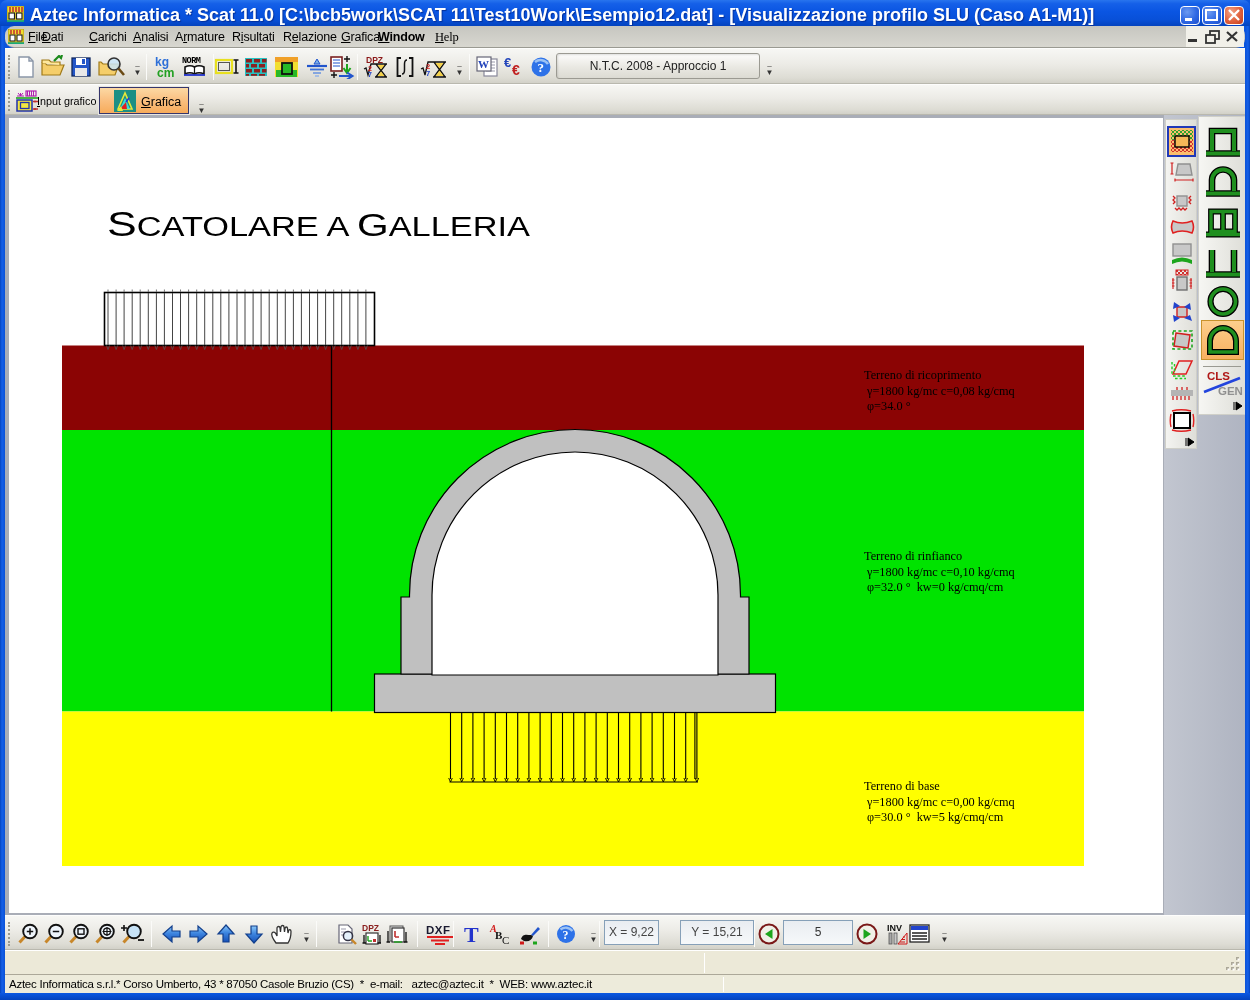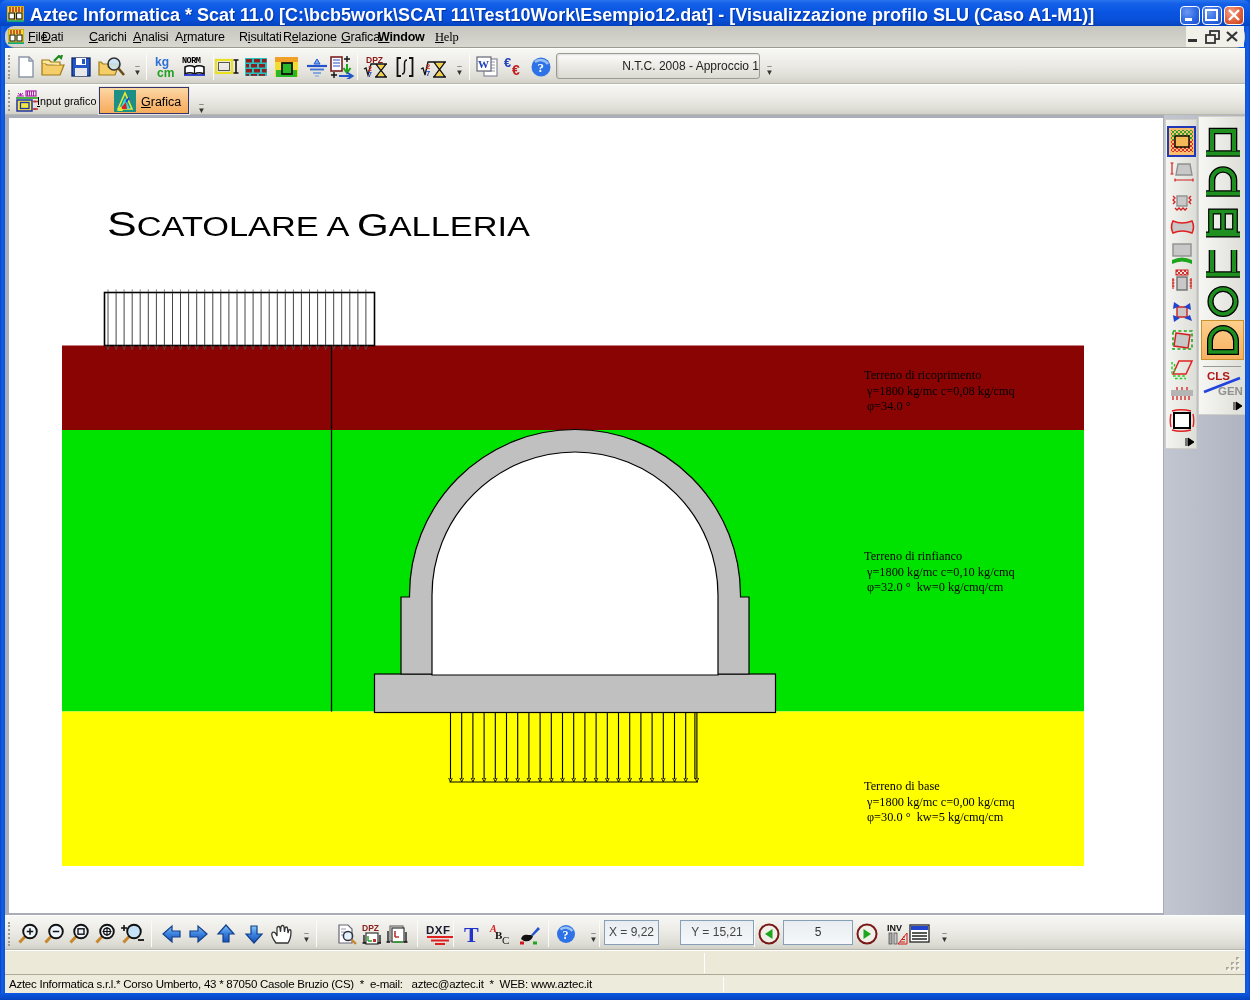--- a/index.html
+++ b/index.html
@@ -74,21 +74,21 @@
       <path d="M3 1 V5 M6 1 V5 M9 1 V5 M12 1 V5" stroke="#C03030" stroke-width="1.5"></path>
       <rect x="2" y="6" width="5" height="6" fill="#fff" stroke="#222" stroke-width="1.1"></rect>
       <rect x="9" y="6" width="5" height="6" fill="#fff" stroke="#222" stroke-width="1.1"></rect>
       <rect x="0" y="13.3" width="16" height="1.7" fill="#18A878"></rect>
     </svg>
   <div class="menuitem" style="left:23px;"><u>F</u>ile</div>
   <div class="menuitem" style="left:37px;"><u>D</u>ati</div>
   <div class="menuitem" style="left:84px;"><u>C</u>arichi</div>
   <div class="menuitem" style="left:128px;"><u>A</u>nalisi</div>
   <div class="menuitem" style="left:170px;">A<u>r</u>mature</div>
-  <div class="menuitem" style="left:234px;">R<u>i</u>sultati</div>
+  <div class="menuitem" style="left:227px;">R<u>i</u>sultati</div>
   <div class="menuitem" style="left:278px;">R<u>e</u>lazione</div>
   <div class="menuitem" style="left:336px;"><u>G</u>rafica</div>
   <div class="menuitem" style="left:373px;font-weight:bold;"><u>W</u>indow</div>
   <div class="menuitem" style="left:430px;font-family:Liberation Serif, serif;"><u>H</u>elp</div>
   <div id="mdibtns">
     <svg width="58" height="21">
       <rect x="2" y="13" width="9" height="3" fill="#333"></rect>
       <rect x="24" y="5" width="9" height="8" fill="none" stroke="#333" stroke-width="1.8"></rect>
       <rect x="20" y="9" width="9" height="8" fill="#f1f0e9" stroke="#333" stroke-width="1.8"></rect>
       <path d="M41 6 L51 15 M51 6 L41 15" stroke="#333" stroke-width="2.2"></path>
@@ -206,21 +206,21 @@
     </svg>
   <svg class="icon" style="left:497px;top:6px" width="26" height="24">
       <text x="2" y="12" font-size="13" font-weight="bold" fill="#2244BB" font-family="Liberation Sans">€</text>
       <text x="10" y="20" font-size="14" font-weight="bold" fill="#C02020" font-family="Liberation Sans">€</text>
     </svg>
   <svg class="icon" style="left:524px;top:6px" width="24" height="24">
       <circle cx="12" cy="12" r="9.5" fill="#2E72E8"></circle>
       <path d="M6 7 A 9 9 0 0 1 19 9" stroke="#9CC2F4" stroke-width="2.5" fill="none"></path>
       <text x="8.5" y="17" font-size="13" font-weight="bold" fill="#fff" font-family="Liberation Serif">?</text>
     </svg>
-  <div style="position:absolute; left:551px; top:4px; width:204px; height:26px; background:linear-gradient(180deg,#FDFDFC,#E9E8E2 55%,#DCDBD3); border:1px solid #9B9A92; border-radius:3px; box-shadow:inset 1px 1px 2px rgba(0,0,0,0.12); font-size:12px; color:#222; text-align:right; line-height:25px;">N.T.C. 2008 - Approccio 1</div>
+  <div style="position:absolute; left:551px; top:4px; width:204px; height:26px; background:linear-gradient(180deg,#FDFDFC,#E9E8E2 55%,#DCDBD3); border:1px solid #9B9A92; border-radius:3px; box-shadow:inset 1px 1px 2px rgba(0,0,0,0.12); font-size:12px; color:#222; text-align:center; line-height:25px;">N.T.C. 2008 - Approccio 1</div>
   <div class="ddown" style="left:758px; top:13px;">–<br>▼</div>
 </div>
 
 <div class="abs toolrow" id="toolbar2">
   <div class="grip" style="left:3px; top:5px; height:21px;"></div>
   <div id="btninput">
     <svg class="icon" style="left:4px;top:1px" width="26" height="25">
         <path d="M3 8 H10 M6.5 5 V8 M4 5 L6.5 8 L9 5" stroke="#B020B0" stroke-width="1" fill="none"></path>
         <rect x="12" y="3" width="10" height="5" fill="none" stroke="#B020B0" stroke-width="1.2"></rect>
         <path d="M13.5 3 V8 M15.5 3 V8 M17.5 3 V8 M19.5 3 V8" stroke="#B020B0" stroke-width="1"></path>

